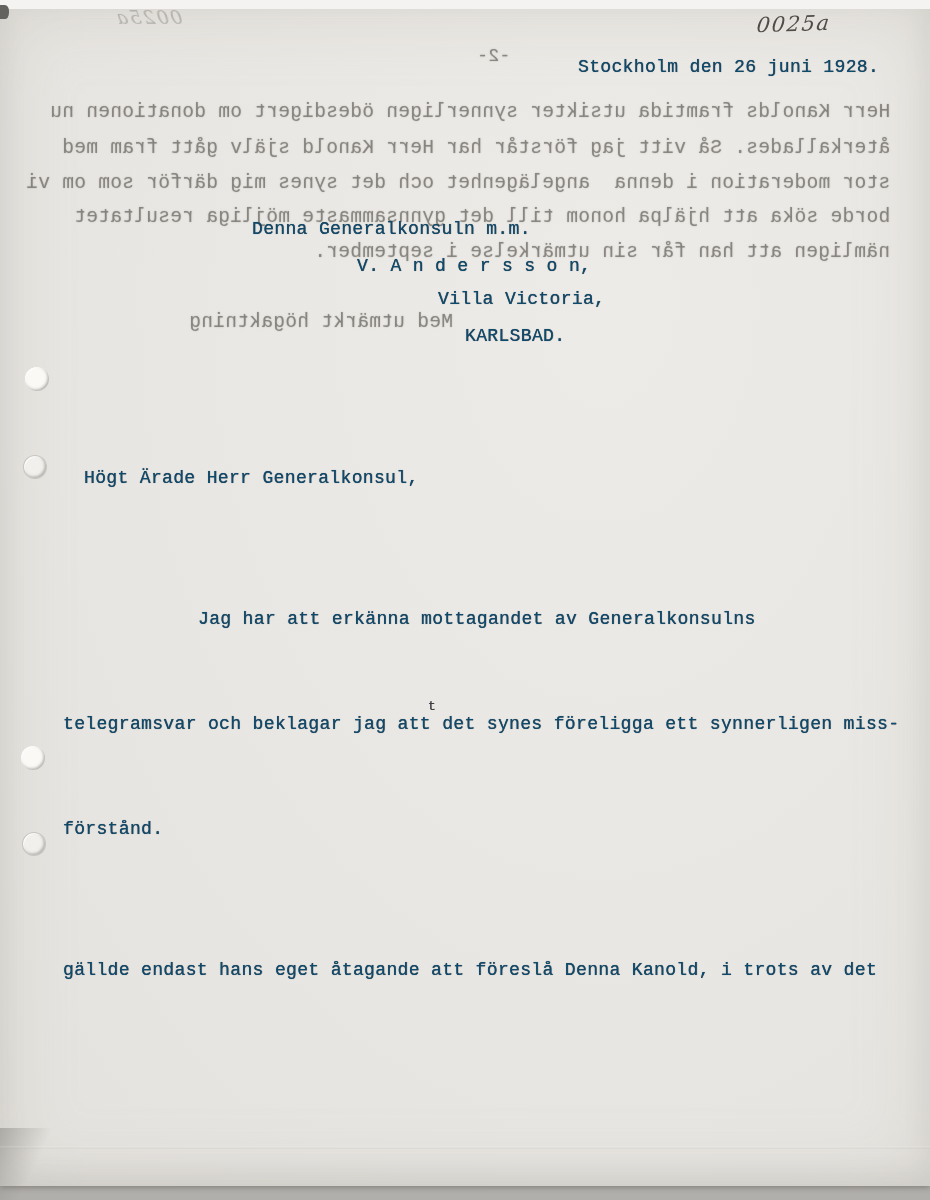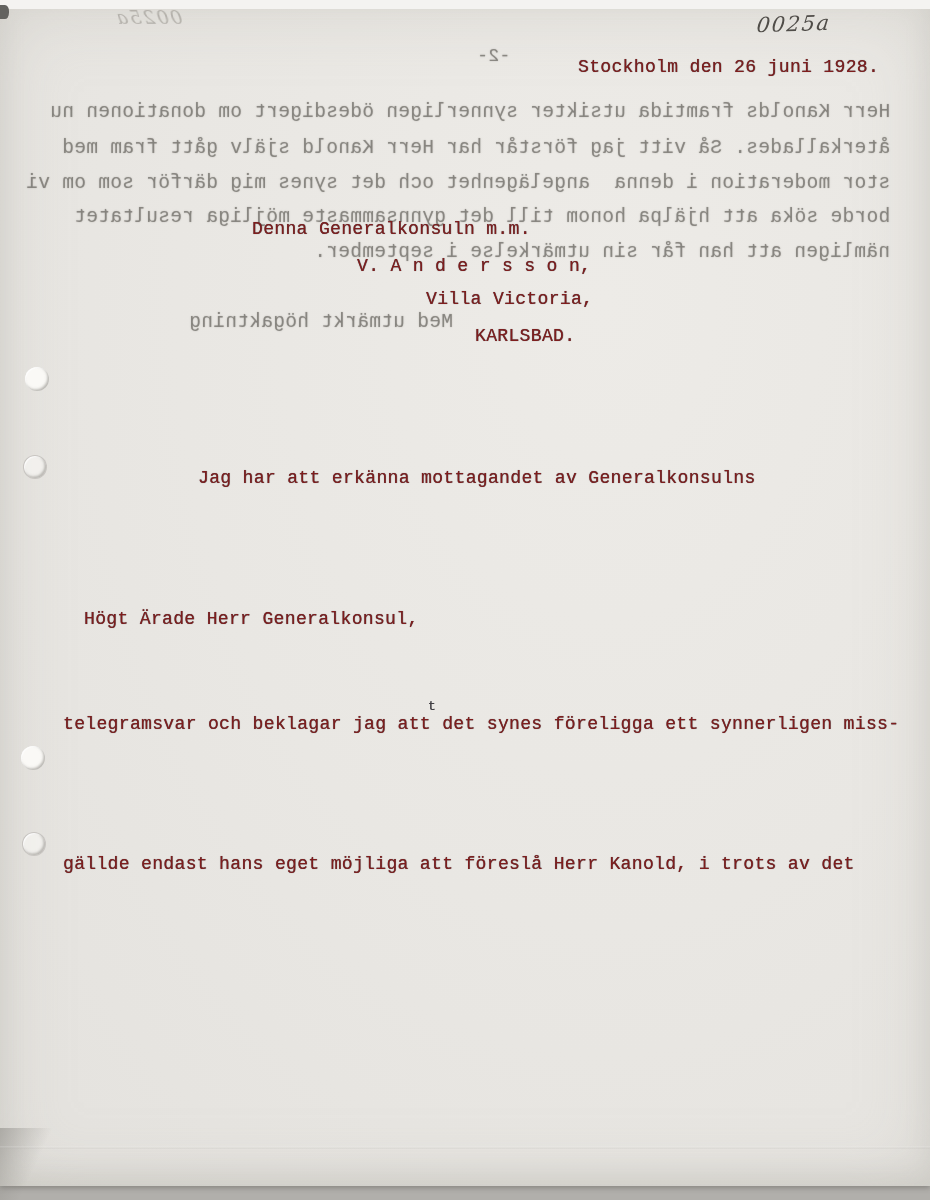--- a/index.html
+++ b/index.html
@@ -21,21 +21,21 @@
     background:linear-gradient(115deg, rgba(138,136,131,.55), rgba(138,136,131,0) 62%)}
   .crease{position:absolute;left:0;top:1146px;width:930px;height:3px;
     background:linear-gradient(rgba(255,255,255,.35), rgba(150,148,143,.25));opacity:.5}
 
   .hole{position:absolute;border-radius:50%;
     background:radial-gradient(circle at 40% 38%, #faf9f6 55%, #f0eeea 100%);
     box-shadow:inset -1.5px -1.5px 2.5px rgba(125,123,117,.5), inset 1px 1px 1px rgba(255,255,255,.9)}
   .hole.faint{background:rgba(246,245,242,.72);border:1px solid rgba(148,145,139,.45)}
 
   .ink{
-    color:#7f1d1d;font-size:18px;letter-spacing:.35px;white-space:pre;
+    color:#0c4a6e;font-size:18px;letter-spacing:.35px;white-space:pre;
     text-shadow:0 0 .7px rgba(57,55,60,.85), .4px .4px .6px rgba(57,55,60,.35);
   }
   .abs{position:absolute;white-space:pre}
   .body-block{position:absolute;left:63px;top:391px;width:858px;line-height:35.1px}
   .line{white-space:pre}
   .fl{padding-left:135px}
   .salut{padding-left:21px}
   .sup-t{position:absolute;left:428px;top:699px;font-size:13px;letter-spacing:0;
     color:#403e43;text-shadow:0 0 .6px rgba(57,55,60,.8)}
 
@@ -82,30 +82,31 @@
 <div class="mirror m-right" style="top:206px">borde söka att hjälpa honom till det gynnsammaste möjliga resultatet</div>
 <div class="mirror m-right" style="top:241px">nämligen att han får sin utmärkelse i september.</div>
 <div class="mirror" style="position:absolute;right:477px;top:311px">Med utmärkt högaktning</div>
 
 <div class="stamp">0025a</div>
 
 <div class="abs ink" style="left:578px;top:57px">Stockholm den 26 juni 1928.</div>
 
 <div class="abs ink" style="left:252px;top:219px">Denna Generalkonsuln m.m.</div>
 <div class="abs ink" style="left:357px;top:256px">V. A n d e r s s o n,</div>
-<div class="abs ink" style="left:426px;top:289px">Villa Victoria,</div>
-<div class="abs ink" style="left:475px;top:326px">KARLSBAD.</div>
+<div class="abs ink" style="left:438px;top:289px">Villa Victoria,</div>
+<div class="abs ink" style="left:465px;top:326px">KARLSBAD.</div>
 
 <div class="body-block ink">
+  <div class="line salut">Högt Ärade Herr Generalkonsul,</div>
+
   <div class="line fl">Jag har att erkänna mottagandet av Generalkonsulns</div>
+  <div class="line">telegramsvar och beklagar jag att det synes föreligga ett synnerligen miss-</div>
+  <div class="line">förstånd.</div>
 
-  <div class="line salut">Högt Ärade Herr Generalkonsul,</div>
-  <div class="line">telegramsvar och beklagar jag att det synes föreligga ett synnerligen miss-</div>
-
-  <div class="line">gällde endast hans eget möjliga att föreslå Herr Kanold, i trots av det</div>
+  <div class="line">gällde endast hans eget åtagande att föreslå Denna Kanold, i trots av det</div>
   
   
   
   
 
   
   
   
   
 

